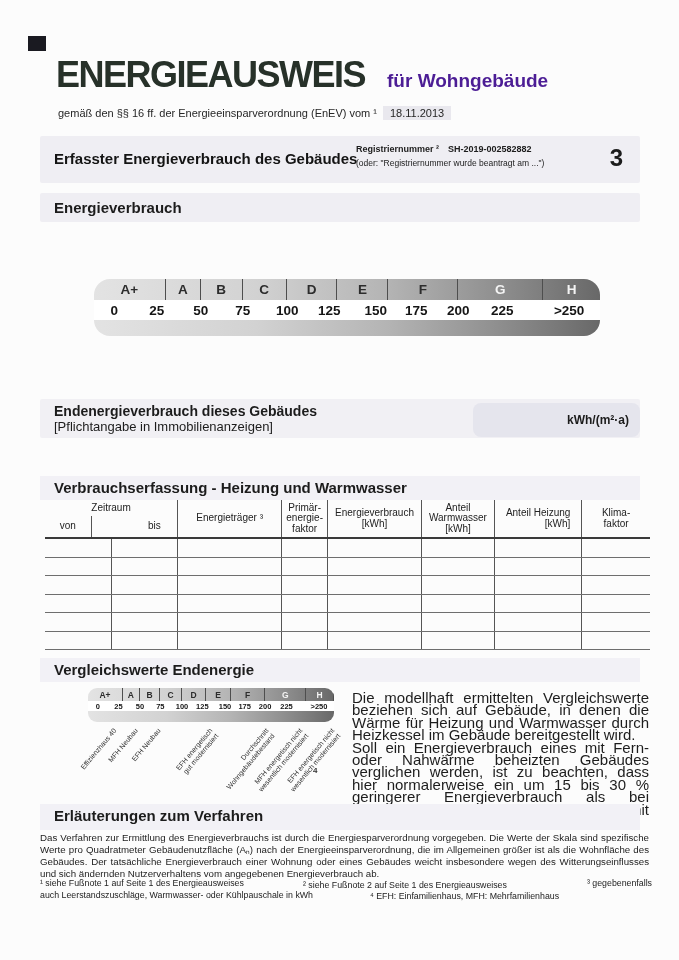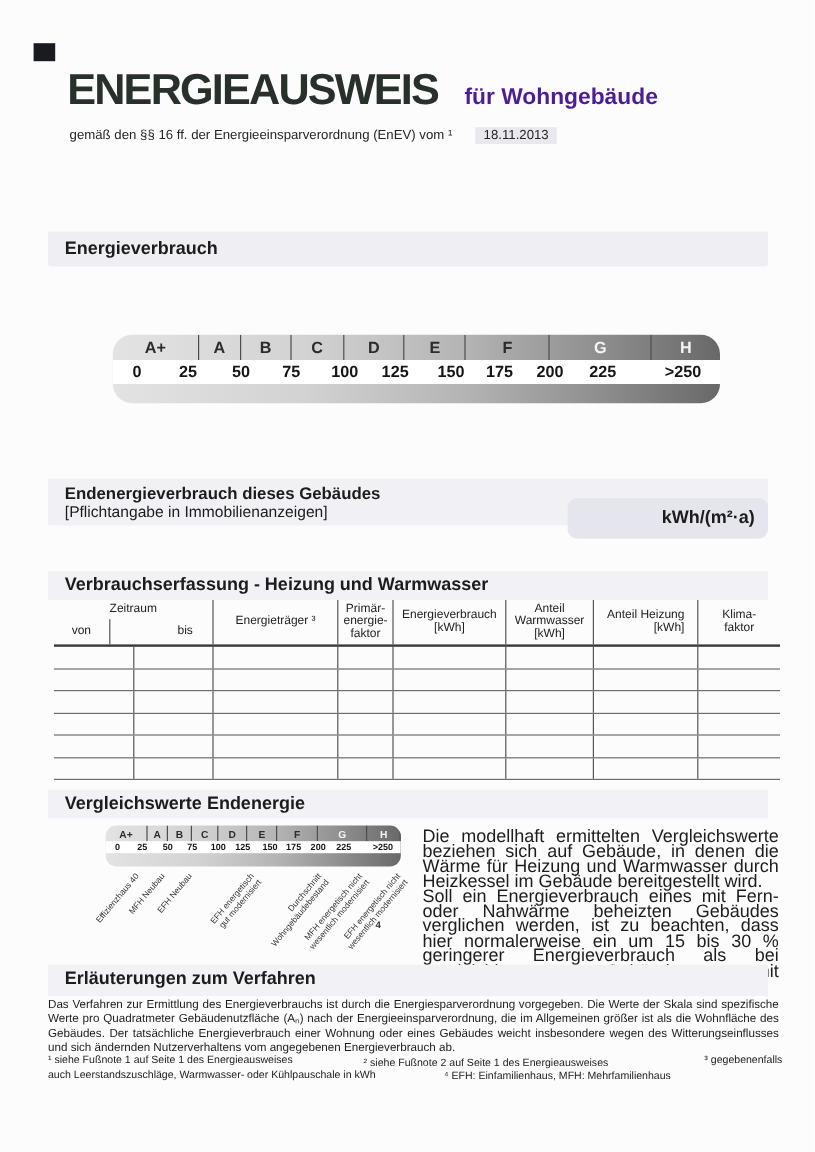--- a/index.html
+++ b/index.html
@@ -5,21 +5,21 @@
   html,body{margin:0;padding:0;background:#ffffff;}
   .page{position:relative;width:679px;height:960px;background:#fcfcfc;
         font-family:"Liberation Sans",sans-serif;color:#1c1c1c;overflow:hidden;}
 
   .scan-mark{position:absolute;left:28px;top:36px;width:18px;height:15px;background:#1a1a21;}
 
   .title-row{position:absolute;left:56px;top:54px;white-space:nowrap;}
   .title{font-size:36px;font-weight:bold;color:#273129;letter-spacing:-1.5px;}
   .title-suffix{font-size:19px;font-weight:bold;color:#4c1d95;margin-left:22px;}
   .subtitle-row{position:absolute;left:58px;top:107px;font-size:11px;color:#262626;white-space:nowrap;}
-  .date-box{background:#e9e8ee;padding:1px 7px;margin-left:19px;}
+  .date-box{background:#e9e8ee;padding:1px 7px;margin-left:6px;}
 
   .band{position:absolute;left:40px;width:600px;background:#efeef3;border-radius:2px;}
   .band1{top:136px;height:47px;}
   .band1-title{position:absolute;left:14px;top:14px;font-size:15px;font-weight:bold;color:#141414;}
   .registry{position:absolute;left:316px;top:8px;width:240px;}
   .reg-line1{font-size:9px;font-weight:bold;}
   .reg-label{margin-right:9px;}
   .reg-line2{font-size:8.5px;margin-top:4px;}
   .page-num{position:absolute;right:17px;top:8px;font-size:24px;font-weight:bold;}
 
@@ -37,22 +37,22 @@
   .scale-cell.light{color:#f4f4f4;}
   .big-scale .scale-cell{font-size:13.5px;}
   .scale-numbers{position:relative;background:#ffffff;}
   .big-scale .scale-numbers{height:20px;}
   .scale-num{position:absolute;top:50%;transform:translate(-50%,-50%);font-weight:bold;color:#151515;white-space:nowrap;}
   .big-scale .scale-num{font-size:13.5px;}
 
   .endenergie{top:399px;height:39px;background:#f1f0f4;}
   .ee-line1{position:absolute;left:14px;top:4px;font-size:14px;font-weight:bold;}
   .ee-line2{position:absolute;left:14px;top:20px;font-size:13px;}
-  .unit-box{position:absolute;right:0px;top:16px;width:167px;height:34px;background:#e5e5ed;border-radius:8px;
-            font-size:15px;font-weight:bold;text-align:right;line-height:34px;padding-right:11px;box-sizing:border-box;}
+  .unit-box{position:absolute;right:0px;top:4px;width:167px;height:34px;background:#e5e5ed;border-radius:8px;
+            font-size:12px;font-weight:bold;text-align:right;line-height:34px;padding-right:11px;box-sizing:border-box;}
 
   .heading-band{position:absolute;left:40px;width:600px;height:24px;background:#f2f1f6;}
   .heading-band .band-label{position:absolute;left:14px;top:3px;font-size:15px;font-weight:bold;}
   #h-verbrauch{top:476px;}
   #h-vergleich{top:658px;}
   #h-erlaeuterung{top:804px;height:26px;}
 
   .vtable{position:absolute;left:45px;top:500px;width:605px;font-size:10px;color:#222;}
   .vt-header{display:flex;height:37px;border-bottom:2px solid #3a3a3a;}
   .vt-col{box-sizing:border-box;border-right:1px solid #555;display:flex;align-items:center;justify-content:center;
@@ -99,20 +99,30 @@
 
   <div class="scan-mark"></div>
 
   <div class="title-row">
     <span class="title">ENERGIEAUSWEIS</span><span class="title-suffix">für Wohngebäude</span>
   </div>
   <div class="subtitle-row">
     <span>gemäß den §§ 16 ff. der Energieeinsparverordnung (EnEV) vom ¹</span><span class="date-box">18.11.2013</span>
   </div>
 
+  <div class="band band1">
+    <div class="band1-title">Erfasster Energieverbrauch des Gebäudes</div>
+    <div class="registry">
+      <div class="reg-line1">
+        <span class="reg-label">Registriernummer ²</span><span class="reg-value">SH-2019-002582882</span>
+      </div>
+      <div class="reg-line2">(oder: "Registriernummer wurde beantragt am ...")</div>
+    </div>
+    <div class="page-num">3</div>
+  </div>
 
   <div class="band band2">
     <span class="band-label">Energieverbrauch</span>
   </div>
 
   <div class="scale big-scale">
     <div class="scale-letters">
       <div class="scale-cell" style="width:14.2%">A+</div>
       <div class="scale-cell" style="width:6.9%">A</div>
       <div class="scale-cell" style="width:8.3%">B</div>

